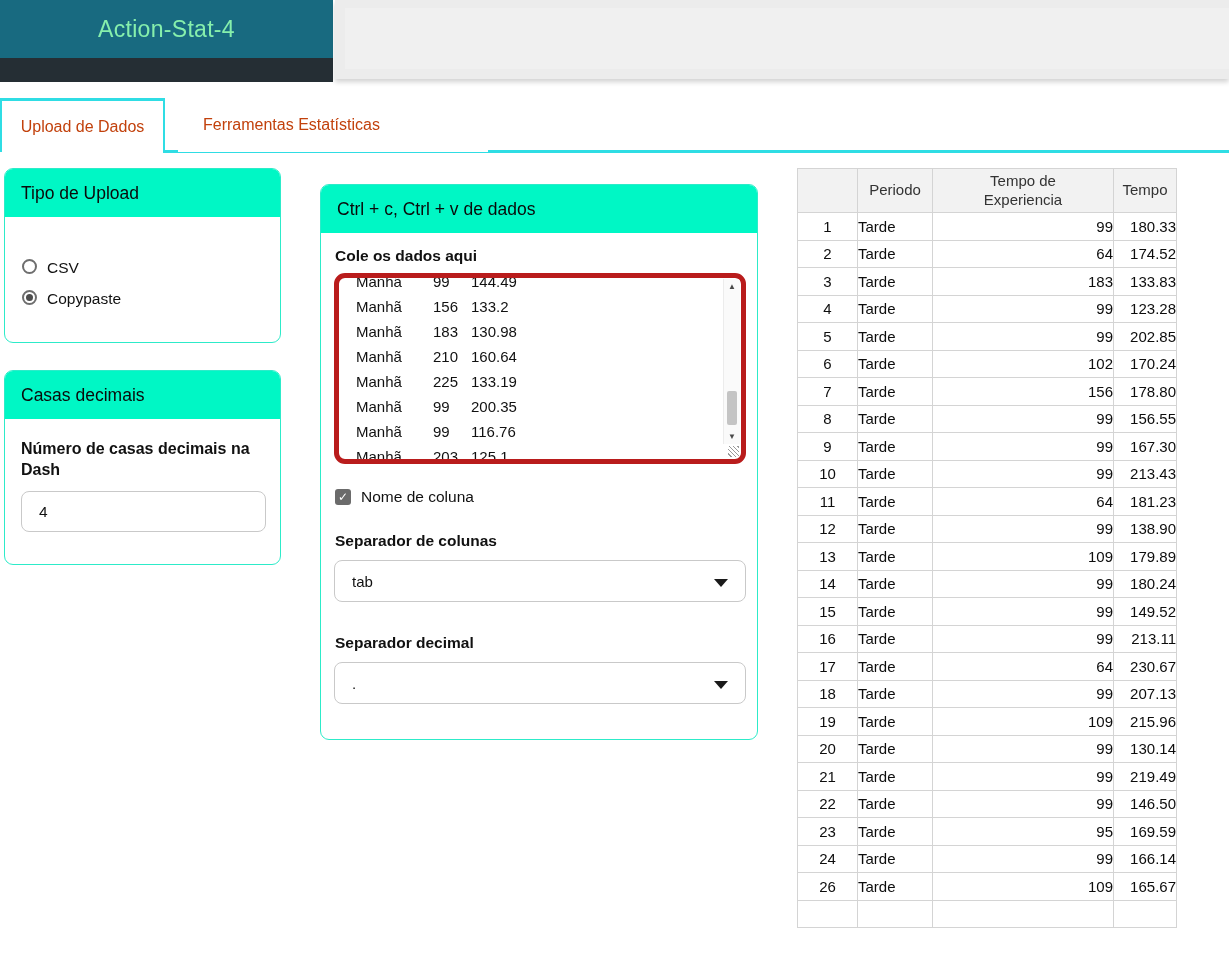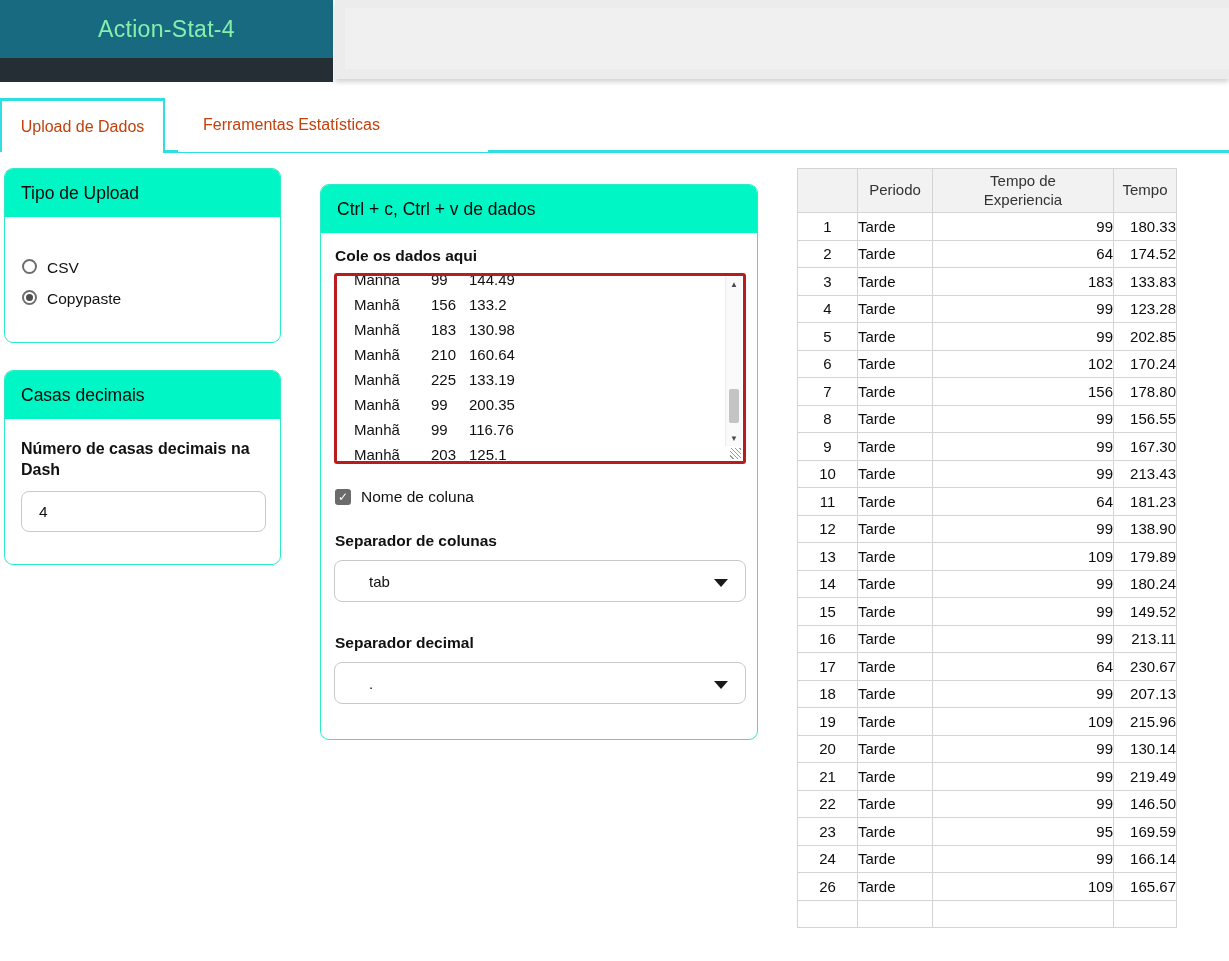--- a/index.html
+++ b/index.html
@@ -41,42 +41,42 @@
   #card-decimals{left:4px;top:370px;width:277px;height:195px;}
   .dec-label{margin:19px 16px 0 16px;font-size:16px;font-weight:700;line-height:21px;}
   .text-input{margin:11px 16px 0 16px;width:245px;height:41px;box-sizing:border-box;border:1px solid #c9c9c9;
               border-radius:8px;display:flex;align-items:center;padding-left:17px;font-size:15.5px;background:#fff;}
 
   #card-paste{left:320px;top:184px;width:438px;height:556px;}
   .sec-label{margin:14px 0 8px 14px;font-size:15.5px;font-weight:700;}
 
   
   .fake-ta{position:relative;margin-left:13px;width:412px;height:191px;box-sizing:border-box;
-           border:3px solid #b91c1c;border-radius:3px;background:#fff;overflow:hidden;}
+           border:5px solid #b91c1c;border-radius:11px;background:#fff;overflow:hidden;}
   .ta-content{position:absolute;left:17px;top:-9px;right:18px;}
   .ta-line{display:flex;height:25px;align-items:center;font-size:15px;white-space:pre;}
   .ta-line .c1{width:77px;}
   .ta-line .c2{width:38px;}
   .sb{position:absolute;top:1px;right:1px;bottom:15px;width:16px;background:#fafafa;border-left:1px solid #ececec;}
   .sb-arrow{position:absolute;left:0;width:16px;height:15px;font-size:8px;color:#4a4a4a;
             display:flex;align-items:center;justify-content:center;}
   .sb-up{top:0;}
   .sb-down{bottom:0;}
   .sb-thumb{position:absolute;left:3px;top:112px;width:10px;height:34px;background:#c4c4c4;border-radius:2px;}
   .resize-grip{position:absolute;right:2px;bottom:2px;width:11px;height:11px;
                background:repeating-linear-gradient(45deg,transparent,transparent 2px,#9a9a9a 2px,#9a9a9a 3px);}
 
   .check-row{display:flex;align-items:center;margin:23px 0 0 14px;height:20px;cursor:pointer;}
   .checkbox{width:16px;height:16px;border-radius:3px;background:#6b6b6b;color:#fff;font-size:12px;
             display:flex;align-items:center;justify-content:center;font-weight:700;}
   .check-label{margin-left:10px;font-size:15.5px;}
 
   .sep-label{margin:25px 0 0 14px;font-size:15.5px;font-weight:700;height:20px;}
   .select{position:relative;margin:8px 0 0 13px;width:412px;height:42px;box-sizing:border-box;border:1px solid #c9c9c9;
-          border-radius:8px;background:#fff;display:flex;align-items:center;padding-left:34px;font-size:15px;cursor:pointer;}
+          border-radius:8px;background:#fff;display:flex;align-items:center;padding-left:17px;font-size:15px;cursor:pointer;}
   .caret{position:absolute;right:17px;top:18px;width:0;height:0;
          border-left:7px solid transparent;border-right:7px solid transparent;border-top:8px solid #1a1a1a;}
   .sep-label.second{margin-top:32px;}
 
   
   #data-table{position:absolute;left:797px;top:168px;border-collapse:collapse;font-size:15px;table-layout:fixed;}
   #data-table th,#data-table td{border:1px solid var(--table-border);padding:0;box-sizing:border-box;}
   #data-table th{background:var(--table-header-bg);font-weight:400;color:#333;height:44px;line-height:1.25;
                  text-align:center;vertical-align:middle;}
   #data-table th .wrapcap{display:inline-block;max-width:120px;}

